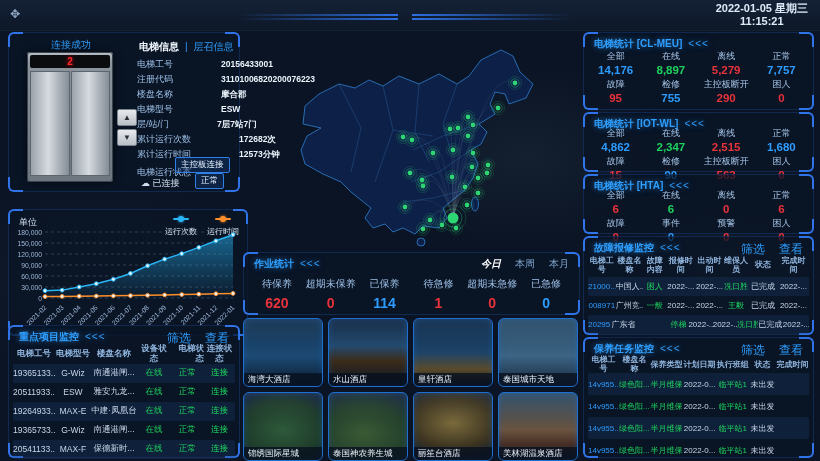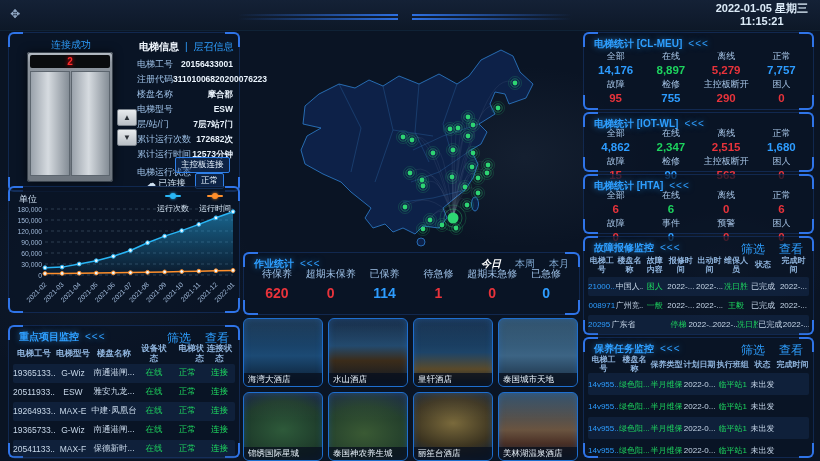--- a/index.html
+++ b/index.html
@@ -49,27 +49,27 @@
   .elev-btns{position:absolute;left:108px;top:76px;width:18px;}
   .elev-btn{width:18px;height:15px;margin-bottom:3px;background:linear-gradient(180deg,#e8ebee,#b9bfc6);
     border:1px solid #7a828b;border-radius:2px;font-size:8px;color:#2a2f36;text-align:center;line-height:15px;cursor:pointer;}
   .elev-tabs{position:absolute;left:130px;top:7px;width:100px;font-size:10px;white-space:nowrap;}
   .elev-tabs .t1{color:#f2f8ff;font-weight:bold;cursor:pointer;}
   .elev-tabs .sep{color:#2e9fff;margin:0 6px;}
   .elev-tabs .t2{color:#2e9fff;cursor:pointer;}
   .efields{position:absolute;left:128px;top:24px;width:96px;}
   .efrow{display:flex;justify-content:space-between;height:15px;font-size:9px;line-height:15px;}
   .efrow .lab{color:#9fc2e8;white-space:nowrap;}
-  .efrow .val{color:#eaf3fc;font-weight:bold;white-space:nowrap;font-size:8.5px;}
+  .efrow .val{color:#eaf3fc;font-weight:bold;white-space:nowrap;font-size:8.5px;margin-left:48px;}
   .runstate{position:absolute;left:128px;top:133px;font-size:9px;color:#9fc2e8;}
   .rbtn{position:absolute;border:1px solid #2e7fe8;color:#e8f4ff;background:rgba(24,64,128,.35);
     font-size:8.5px;border-radius:2px;padding:1px 5px;cursor:pointer;white-space:nowrap;}
   .rbtn.b1{left:166px;top:124px;}
   .rbtn.b2{left:186px;top:140px;}
-  .connected{position:absolute;left:138px;top:144px;font-size:9px;color:#cfe0f0;}
+  .connected{position:absolute;left:132px;top:144px;font-size:9px;color:#cfe0f0;}
   
   .chart-unit{position:absolute;left:10px;top:6px;font-size:9px;color:#cfe0f2;}
   .legend{position:absolute;right:8px;top:5px;display:flex;gap:10px;font-size:8px;align-items:center;}
   .leg-item{display:flex;align-items:center;gap:3px;cursor:pointer;color:#d5e4f2;flex-direction:column;}
   .dotline{position:relative;width:16px;height:8px;}
   .dotline::before{content:"";position:absolute;left:0;right:0;top:3px;height:2px;background:currentColor;border-radius:1px;}
   .dotline::after{content:"";position:absolute;left:5px;top:1px;width:6px;height:6px;border-radius:50%;
     background:currentColor;box-shadow:0 0 3px currentColor;}
   
   .tbl{position:absolute;left:4px;right:4px;}
@@ -81,21 +81,21 @@
   
   .stat-grid{position:absolute;left:4px;right:4px;top:17px;display:flex;flex-wrap:wrap;}
   .stat-it{width:25%;text-align:center;margin-bottom:2px;}
   .stat-it .lab{font-size:9px;color:#a9c7e9;white-space:nowrap;}
   .stat-it .val{font-size:11.5px;font-weight:bold;margin-top:1px;}
   .v-blue{color:#2d9cff;} .v-green{color:#1dd35e;} .v-red{color:#e8333b;} .v-plain{color:#c6d6e8;}
   
   .jtabs{position:absolute;right:10px;top:4px;font-size:10px;color:#7fa7d0;}
   .jtabs span{margin-left:14px;cursor:pointer;}
   .jtabs .act{color:#ffffff;font-weight:bold;font-style:italic;}
-  .job-grid{position:absolute;left:6px;right:6px;top:14px;display:flex;align-items:center;}
+  .job-grid{position:absolute;left:6px;right:6px;top:24px;display:flex;align-items:center;}
   .job-it{flex:1;text-align:center;}
   .job-it .lab{font-size:10px;color:#9fc2e8;white-space:nowrap;}
   .job-it .val{font-size:14px;font-weight:bold;margin-top:4px;}
   
   .gallery{position:absolute;left:243px;top:318px;width:335px;height:143px;
     display:grid;grid-template-columns:repeat(4,1fr);grid-template-rows:1fr 1fr;gap:5px;}
   .gcell{position:relative;border:1px solid #1e6fd0;border-radius:6px;overflow:hidden;cursor:pointer;
     box-shadow:0 0 6px rgba(30,111,208,.35) inset;}
   .gcell .glabel{position:absolute;left:0;right:0;bottom:0;height:13px;line-height:13px;
     background:rgba(8,16,30,.78);font-size:8.5px;color:#e8f2fb;padding-left:4px;}
@@ -179,21 +179,21 @@
           <span class="lab">累计运行时间</span>
           <span class="val">12573分钟</span>
         </div>
       </div>
     <div class="runstate">电梯运行状态</div>
     <div class="rbtn b1">主控板连接</div>
     <div class="rbtn b2">正常</div>
     <div class="connected"><span>☁</span> <span>已连接</span></div>
   </div>
 
-  <div class="panel" style="left:8px;top:186px;width:230px;height:125px;"><i class="cr"></i>
+  <div class="panel" style="left:8px;top:209px;width:230px;height:125px;padding-left:8px;"><i class="cr"></i>
     <div class="chart-unit">单位</div>
     <div class="legend" id="chart-legend">
         <span class="leg-item" style="color: rgb(213, 228, 242);">
           <span class="dotline" style="color: rgb(41, 182, 246);"></span>
           <span>运行次数</span>
         </span>
         <span class="leg-item" style="color: rgb(213, 228, 242);">
           <span class="dotline" style="color: rgb(255, 143, 43);"></span>
           <span>运行时间</span>
         </span>

